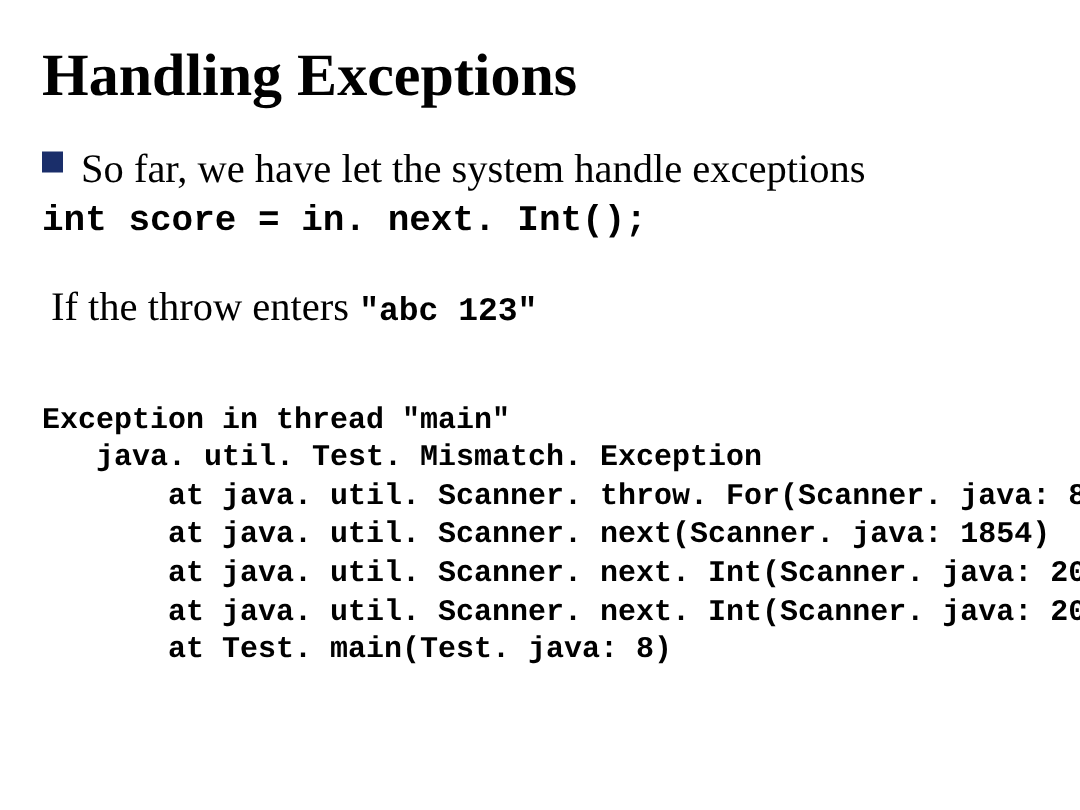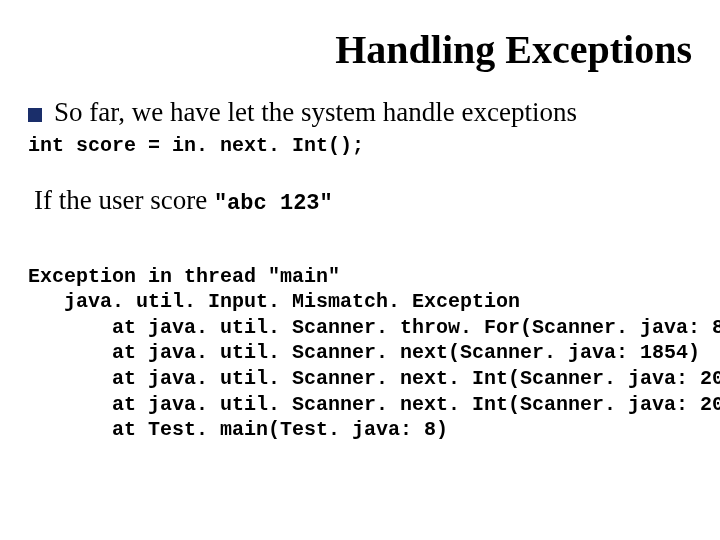--- a/index.html
+++ b/index.html
@@ -11,45 +11,45 @@
     font-family: "Times New Roman", Times, serif;
     color: #000;
   }
   .slide {
     box-sizing: border-box;
     width: 720px;
     height: 540px;
     padding: 20px 28px 0 28px;
   }
   .title {
-    text-align: right;
+    text-align: left;
     font-size: 40px;
     font-weight: bold;
     margin: 6px 0 24px 0;
   }
   .bullet-row {
     display: flex;
-    align-items: center;
+    align-items: flex-start;
     gap: 12px;
     margin-bottom: 6px;
   }
   .bullet {
     width: 14px;
     height: 14px;
     background: #1a2e6a;
     flex: 0 0 14px;
     margin-top: 4px;
   }
   .bullet-text {
     font-size: 27px;
   }
   .mono {
     font-family: "Courier New", Courier, monospace;
     font-weight: bold;
-    font-size: 20px;
+    font-size: 24px;
     white-space: pre;
   }
   .code-line {
     margin: 2px 0 28px 0;
   }
   .if-line {
     font-size: 27px;
     margin: 6px 0 22px 6px;
   }
   .if-line .mono {
@@ -71,26 +71,26 @@
   <div class="title">Handling Exceptions</div>
 
   <div class="bullet-row">
     <div class="bullet"></div>
     <div class="bullet-text">So far, we have let the system handle exceptions</div>
   </div>
 
   <div class="mono code-line">int score = in. next. Int();</div>
 
   <div class="if-line">
-    <span>If the user score </span><span class="mono">"abc 123"</span>
+    <span>If the throw enters </span><span class="mono">"abc 123"</span>
   </div>
 
   <div class="stack">
 <span>Exception in thread "main"</span>
-<span>   java. util. Input. Mismatch. Exception</span>
+<span>   java. util. Test. Mismatch. Exception</span>
 <span>       at java. util. Scanner. throw. For(Scanner. java: 819)</span>
 <span>       at java. util. Scanner. next(Scanner. java: 1854)</span>
 <span>       at java. util. Scanner. next. Int(Scanner. java: 2040)</span>
 <span>       at java. util. Scanner. next. Int(Scanner. java: 2000)</span>
 <span>       at Test. main(Test. java: 8)</span>
   </div>
 
 </div>
 
 </body></html>

